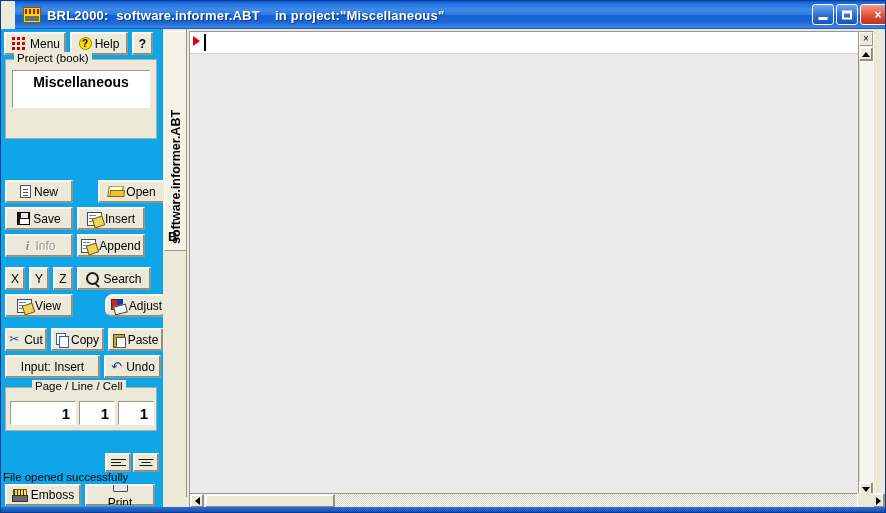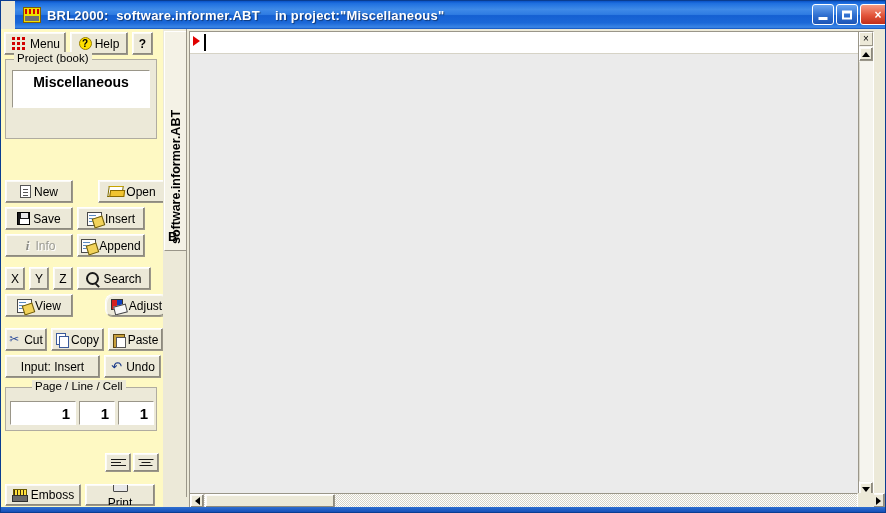--- a/index.html
+++ b/index.html
@@ -83,21 +83,21 @@
   }
   .win-btn.max .gl {
     width: 10px; height: 9px; border: 2px solid #fff; border-top-width: 3px;
     transform: translate(-50%,-50%);
   }
 
   
   #leftpanel {
     position: absolute; left: 0; top: 28px;
     width: 162px; height: 485px;
-    background: #fef9c3;
+    background: #0ea5e9;
   }
 
   .btn {
     background: #ece9d8;
     border: 1px solid;
     border-color: #ffffff #9a9689 #9a9689 #ffffff;
     box-shadow: inset -1px -1px 0 #8d8a7e, inset 1px 1px 0 #fbfaf6;
     font-family: "Liberation Sans", sans-serif;
     font-size: 12px; color: #000;
     display: flex; align-items: center; justify-content: center;
@@ -617,20 +617,21 @@
       </div>
       <div class="btn align-btn">
         <span class="ico ico-align ctr">
           <i style="top:1px;width:15px"></i>
             <i style="top:4px;width:9px"></i>
             <i style="top:7px;width:13px"></i>
         </span>
       </div>
     </div>
 
+    <div id="statusmsg">File opened successfully</div>
 
     <div class="grid-row" id="row-emboss">
       <div class="btn" id="btn-emboss">
         <span class="ico ico-emboss"></span>
         <span>Emboss</span>
       </div>
       <div class="btn" id="btn-print">
         <span class="ico ico-print"></span>
         <span>Print</span>
       </div>

